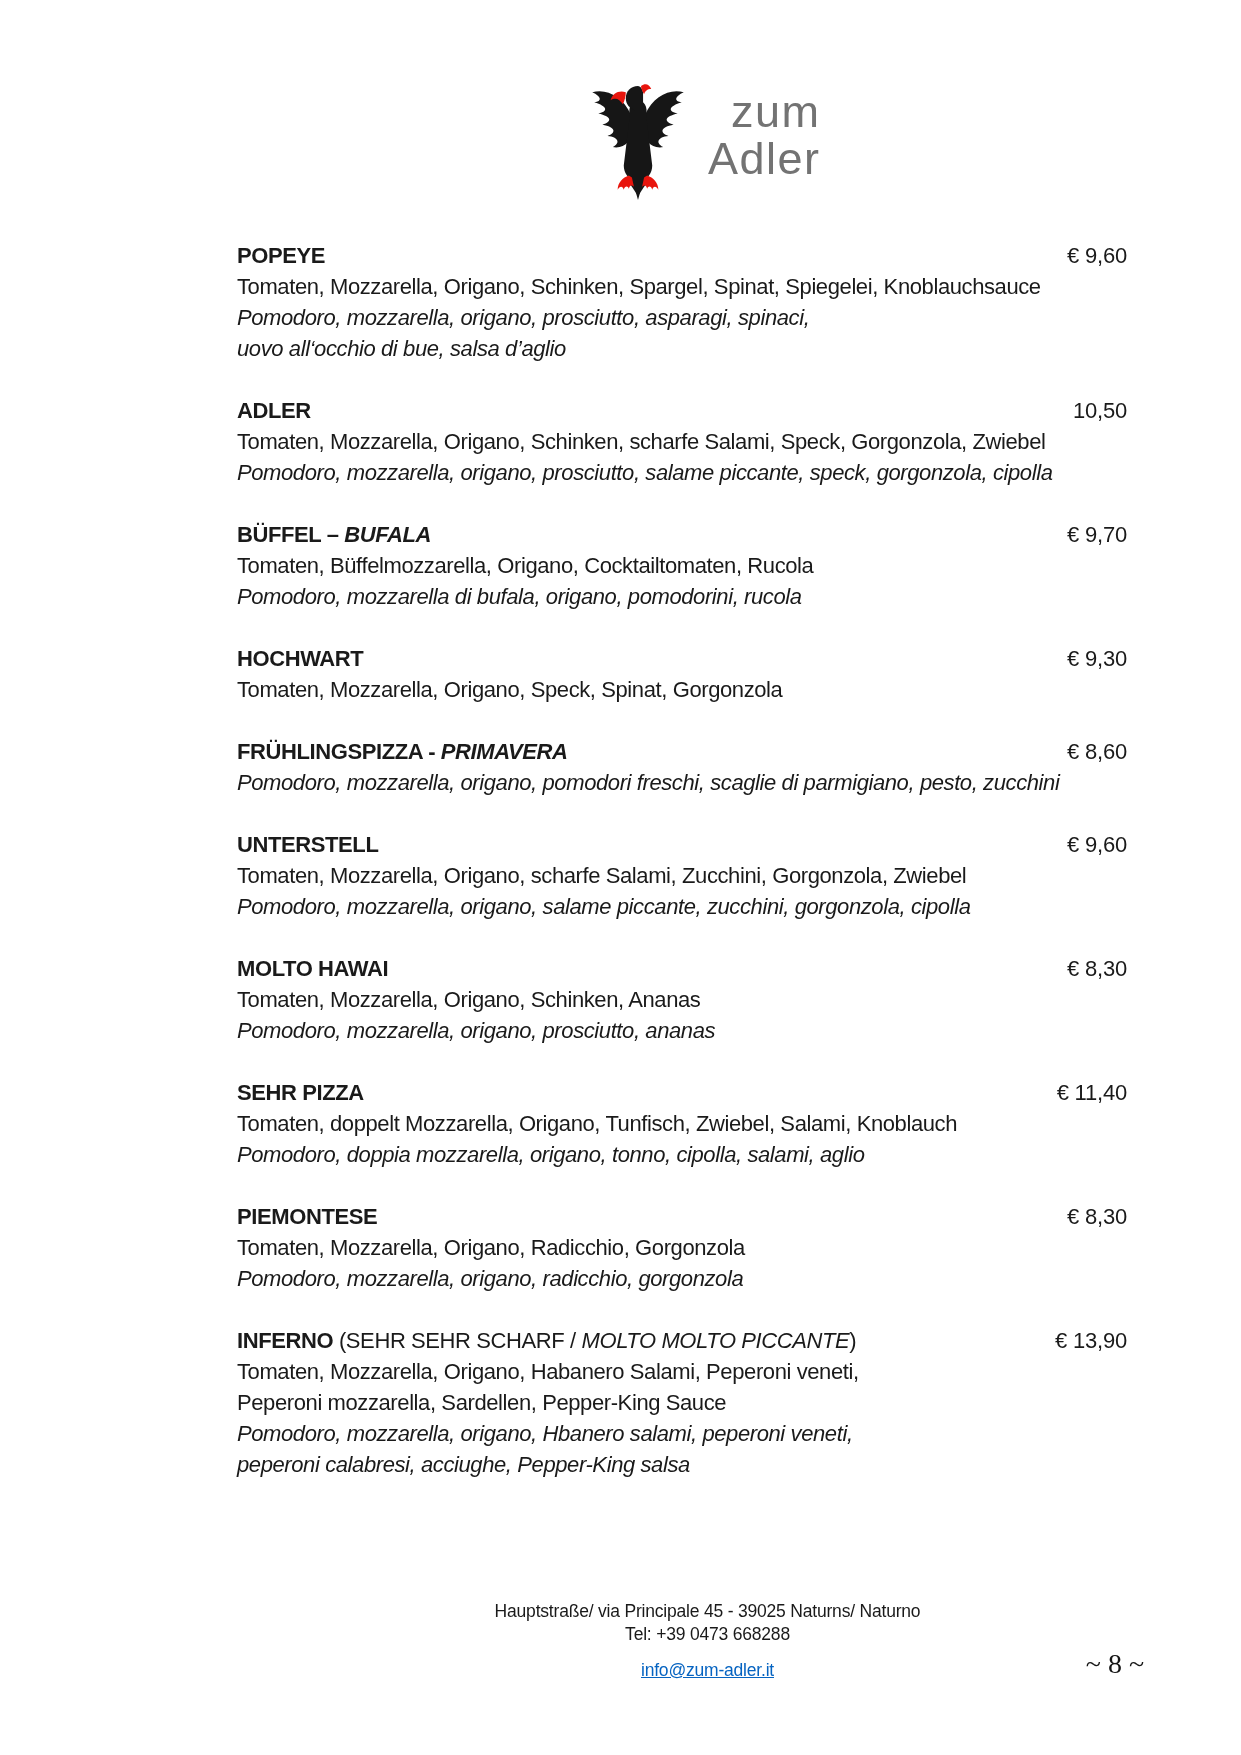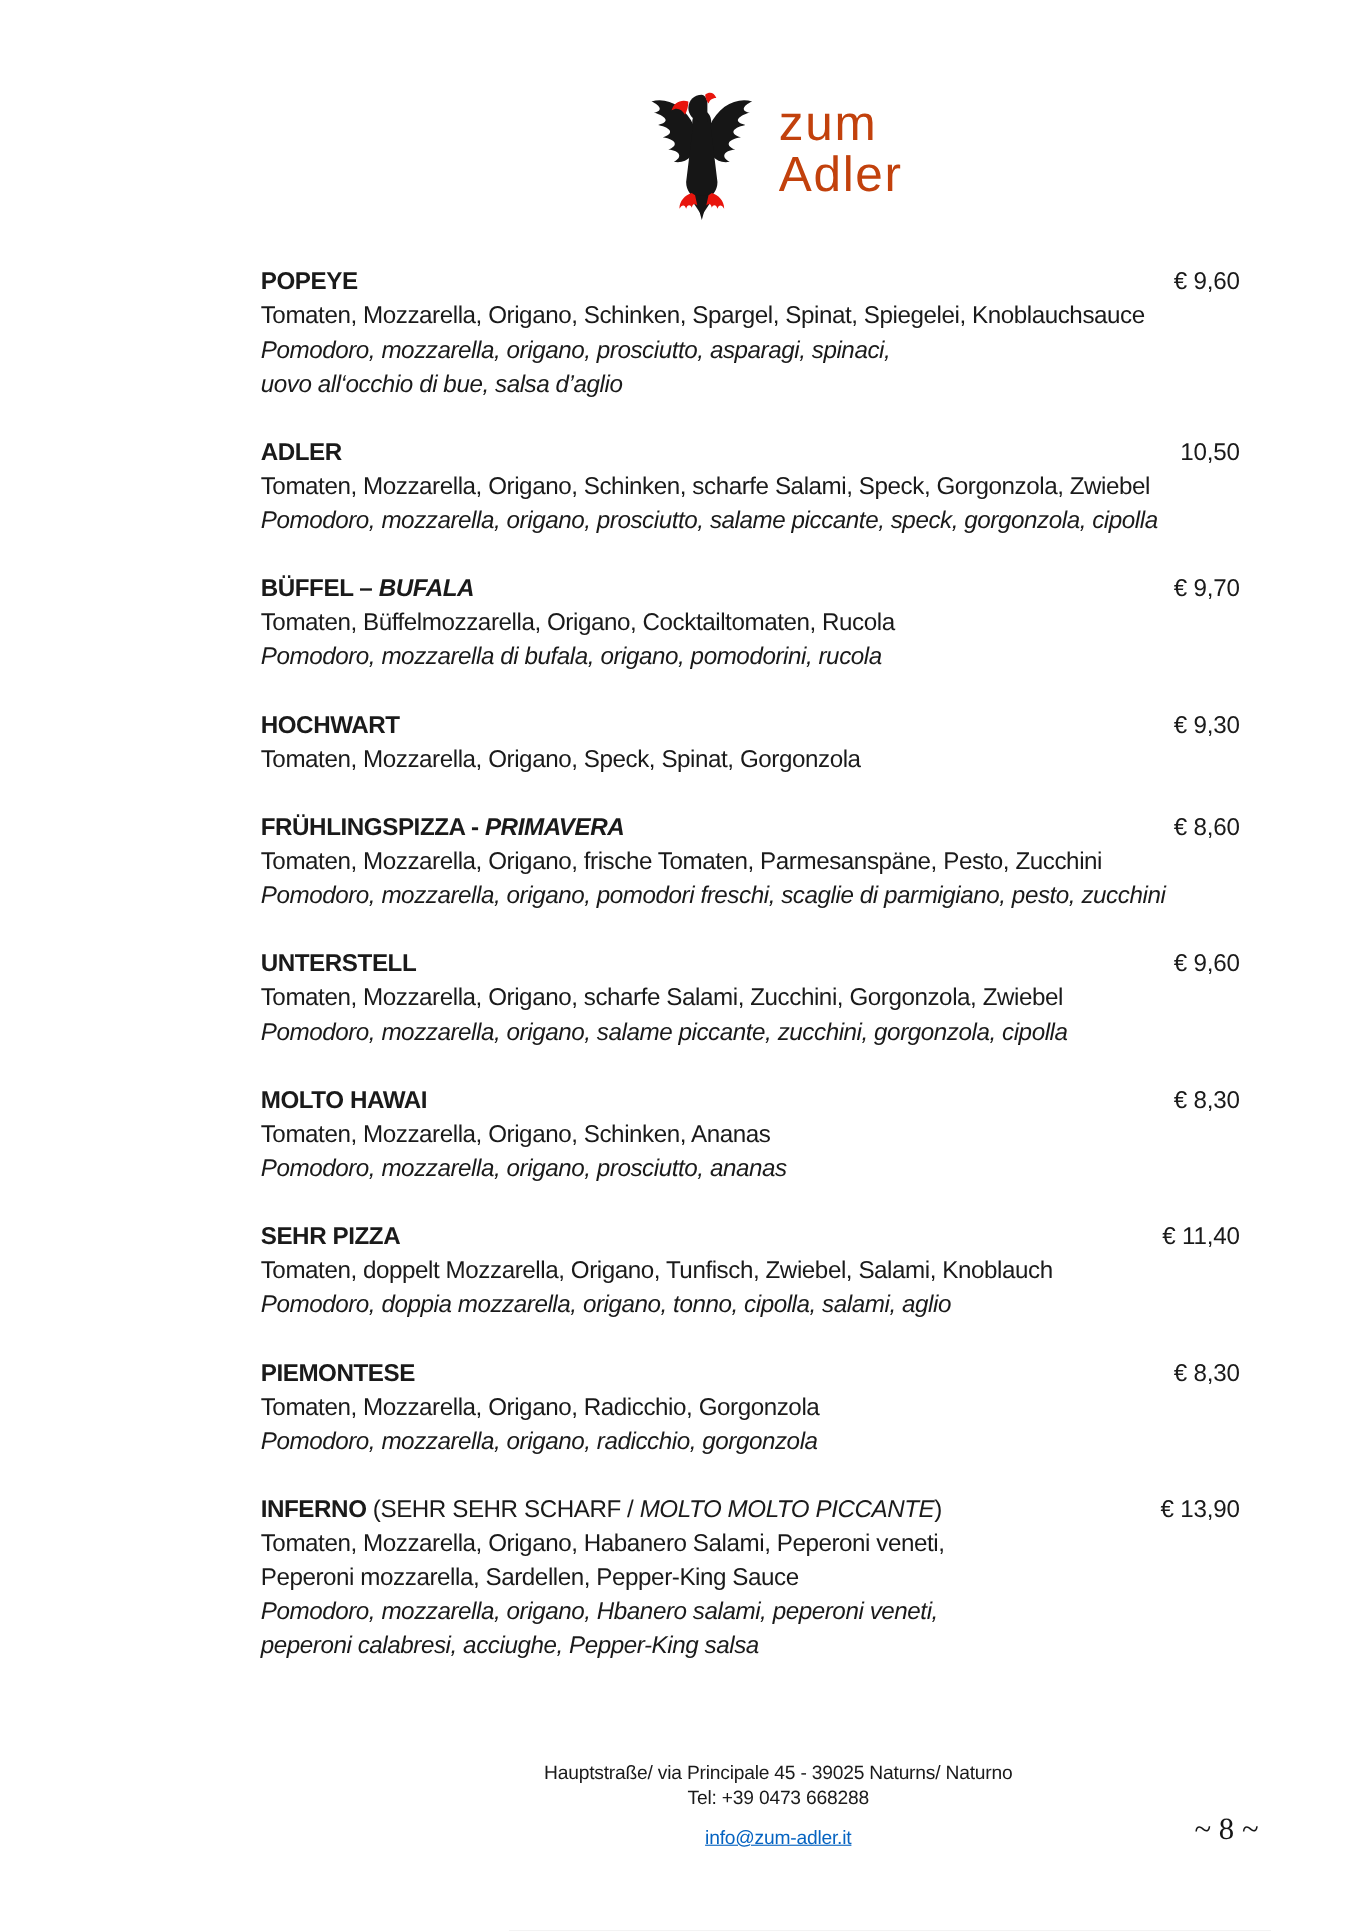--- a/index.html
+++ b/index.html
@@ -8,21 +8,21 @@
     position: relative;
     width: 1241px; height: 1755px;
     margin: 0 auto;
     background: #ffffff;
     font-family: "Liberation Sans", sans-serif;
     color: #1a1a1a;
     overflow: hidden;
   }
   .logo { position: absolute; left: 584px; top: 82px; display: flex; align-items: flex-start; }
   .logo svg { width: 108px; height: 120px; display: block; }
-  .logo-text { font-size: 45px; line-height: 47px; letter-spacing: 1.5px; margin: 6px 0 0 16px; color: #c2410c; }
+  .logo-text { font-size: 45px; line-height: 47px; letter-spacing: 1.5px; margin: 6px 0 0 16px; color: #737373; text-align: right; }
   .menu { position: absolute; left: 237px; top: 240px; width: 890px; font-size: 22px; line-height: 31px; letter-spacing: -0.4px; }
   .item { margin-bottom: 31px; }
   .row { display: flex; justify-content: space-between; align-items: flex-end; gap: 16px; }
   .name { white-space: nowrap; }
   .price { letter-spacing: -0.2px; white-space: nowrap; }
   .s-b  { font-weight: 700; }
   .s-bi { font-weight: 700; font-style: italic; }
   .s-r  { font-weight: 400; }
   .s-i  { font-style: italic; }
   .desc-it { font-style: italic; }
@@ -89,21 +89,20 @@
           <div class="name"><span class="s-b">HOCHWART</span></div>
           <div class="price">€ 9,30</div>
         </div>
         <div class="desc-de">Tomaten, Mozzarella, Origano, Speck, Spinat, Gorgonzola</div>
       </div>
       <div class="item">
         <div class="row">
           <div class="name"><span class="s-b">FRÜHLINGSPIZZA - </span><span class="s-bi">PRIMAVERA</span></div>
           <div class="price">€ 8,60</div>
         </div>
-        <div class="desc-de">Tomaten, Mozzarella, Origano, frische Tomaten, Parmesanspäne, Pesto, Zucchini</div>
         <div class="desc-it">Pomodoro, mozzarella, origano, pomodori freschi, scaglie di parmigiano, pesto, zucchini</div>
       </div>
       <div class="item">
         <div class="row">
           <div class="name"><span class="s-b">UNTERSTELL</span></div>
           <div class="price">€ 9,60</div>
         </div>
         <div class="desc-de">Tomaten, Mozzarella, Origano, scharfe Salami, Zucchini, Gorgonzola, Zwiebel</div>
         <div class="desc-it">Pomodoro, mozzarella, origano, salame piccante, zucchini, gorgonzola, cipolla</div>
       </div>

